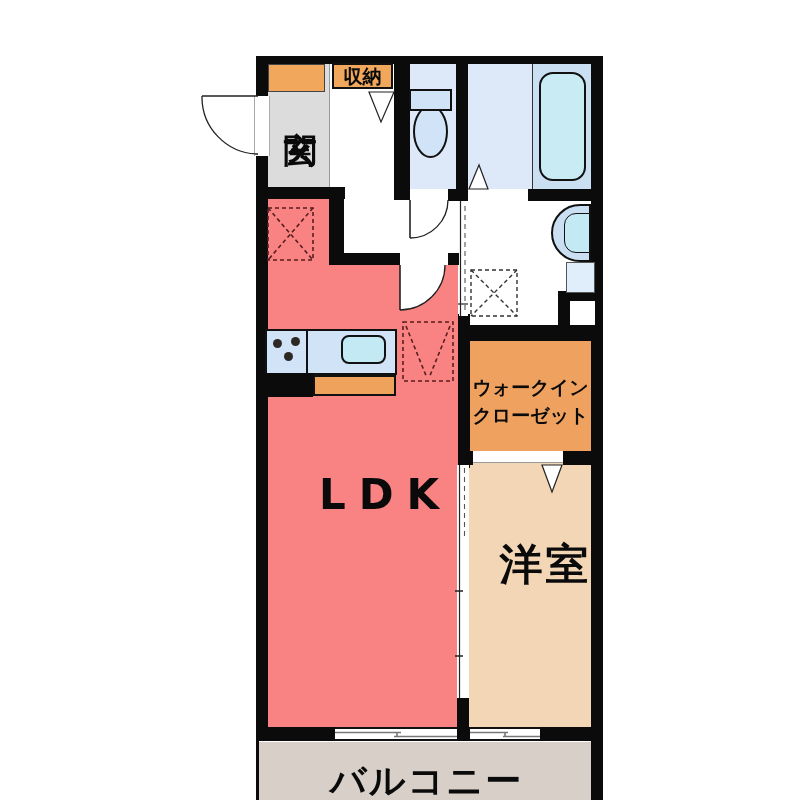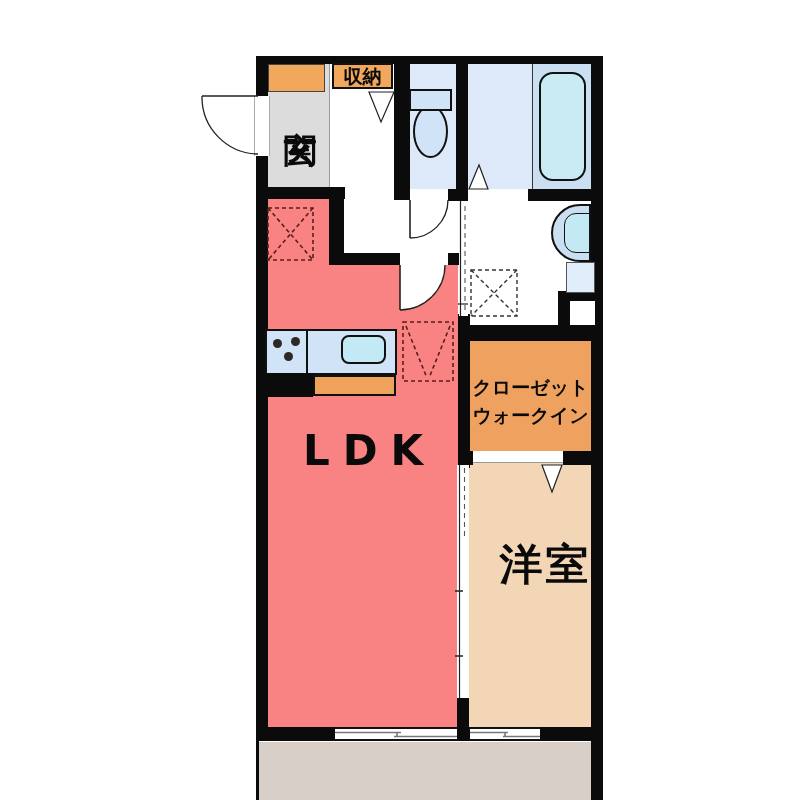--- a/index.html
+++ b/index.html
@@ -157,19 +157,20 @@
       <path d="M459.5,417 L459.5,650" stroke="#222" stroke-width="1.2"></path>
       <path d="M464.5,420 L464.5,490" stroke="#555" stroke-width="1.1" stroke-dasharray="5,4"></path>
       <path d="M455,543 L463,543 M455,608 L463,608" stroke="#222" stroke-width="1.4"></path>
     </g>
   </svg>
 
   <div class="label labelbox" style="left:332px;top:15px;width:61px;height:26px;font-size:19px;">
     <span>収納</span>
   </div>
   <div class="label" style="left:282px;top:57px;font-size:33px;writing-mode:vertical-rl;letter-spacing:4px;">玄関</div>
-  <div class="label" style="left:268px;top:380px;width:190px;font-size:42px;letter-spacing:13px;text-indent:13px;">LDK</div>
+  <div class="label" style="left:268px;top:424px;width:190px;font-size:42px;letter-spacing:13px;text-indent:13px;padding-left:16px;">LDK</div>
   <div class="label" style="left:470px;top:326px;width:121px;font-size:19px;line-height:1.45;white-space:normal;">
+    <div>ウォークイン</div>
     <div>クローゼット</div>
-    <div>ウォークイン</div>
   </div>
   <div class="label" style="left:484px;top:493px;width:123px;font-size:43px;letter-spacing:3px;">洋室</div>
+  <div class="label" style="left:259px;top:713px;width:335px;font-size:36px;letter-spacing:2px;">バルコニー</div>
 </div>
 
 </body></html>

